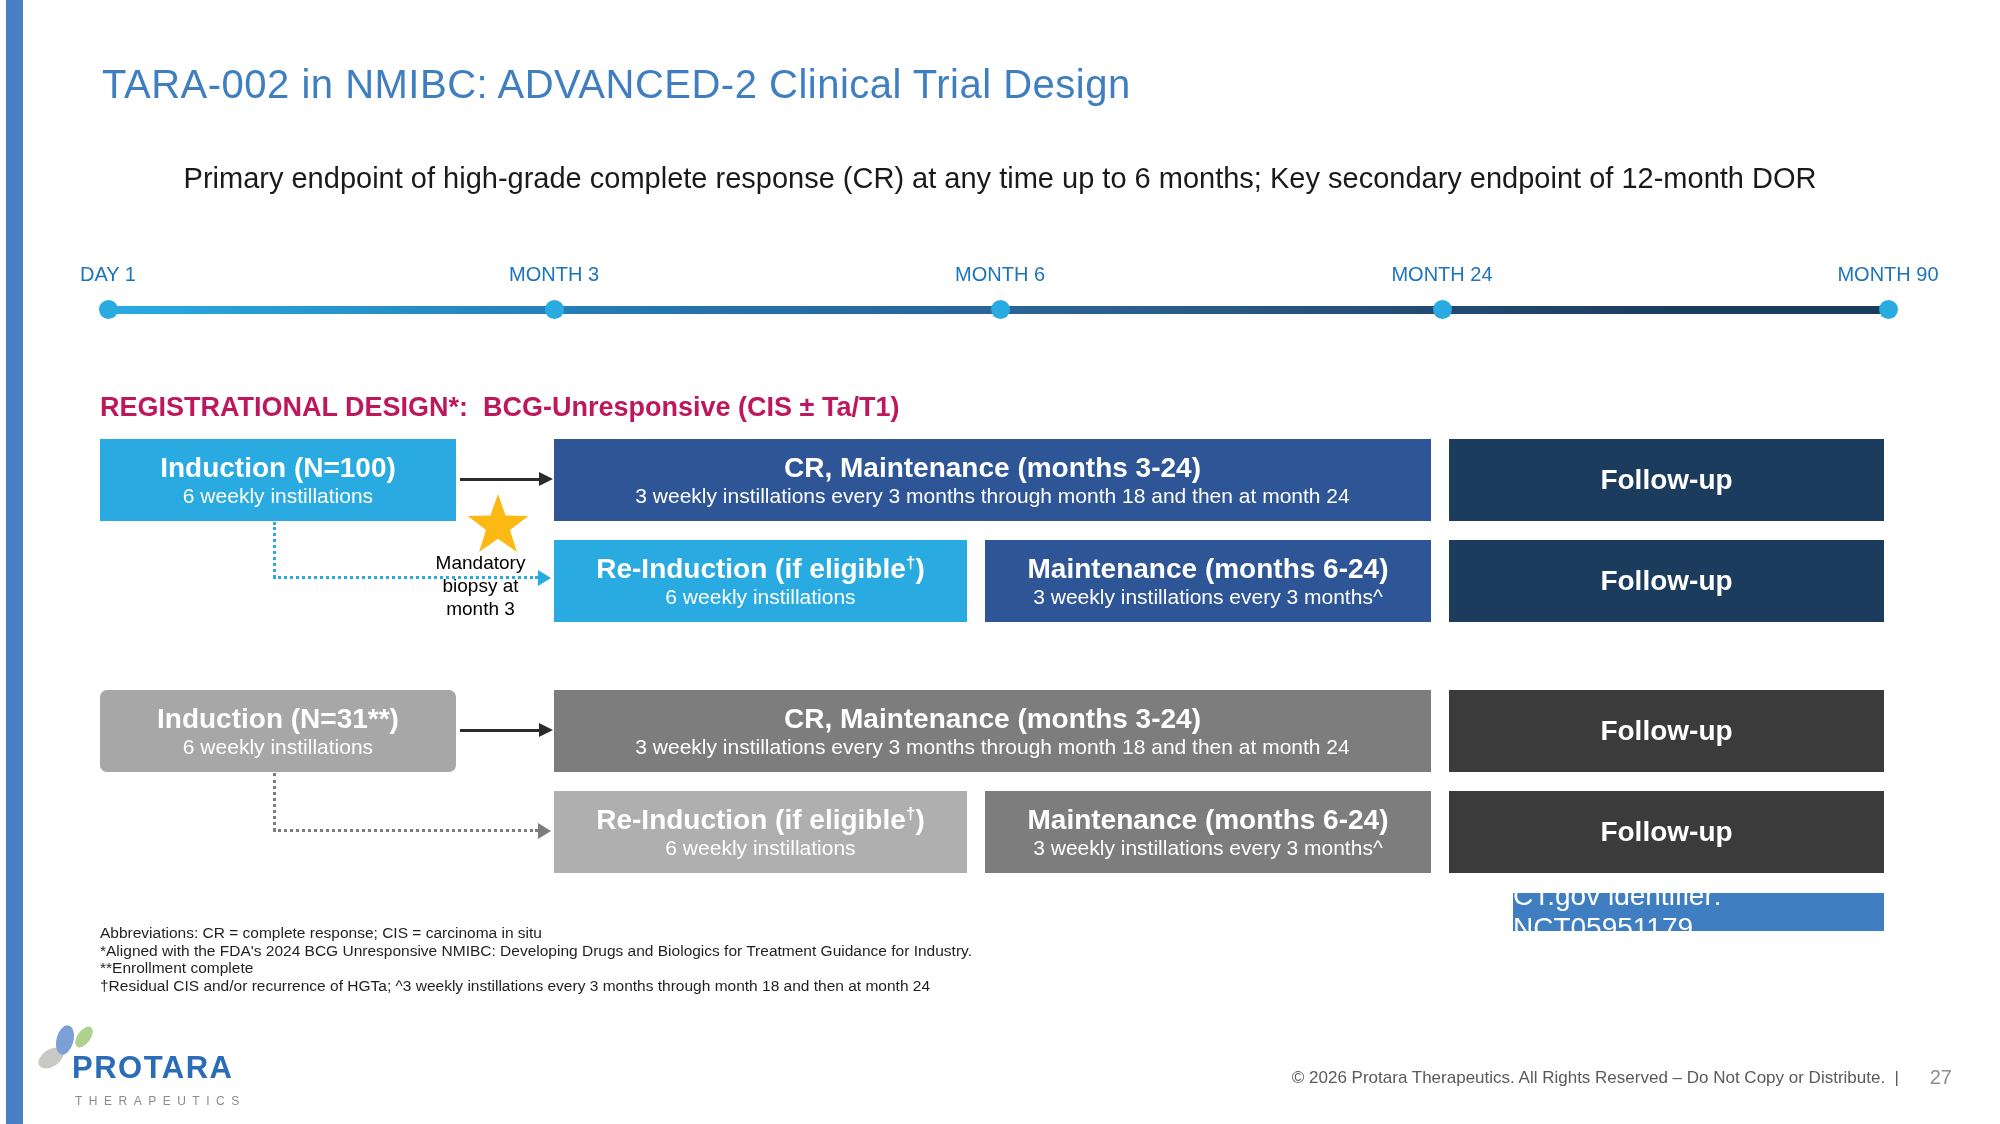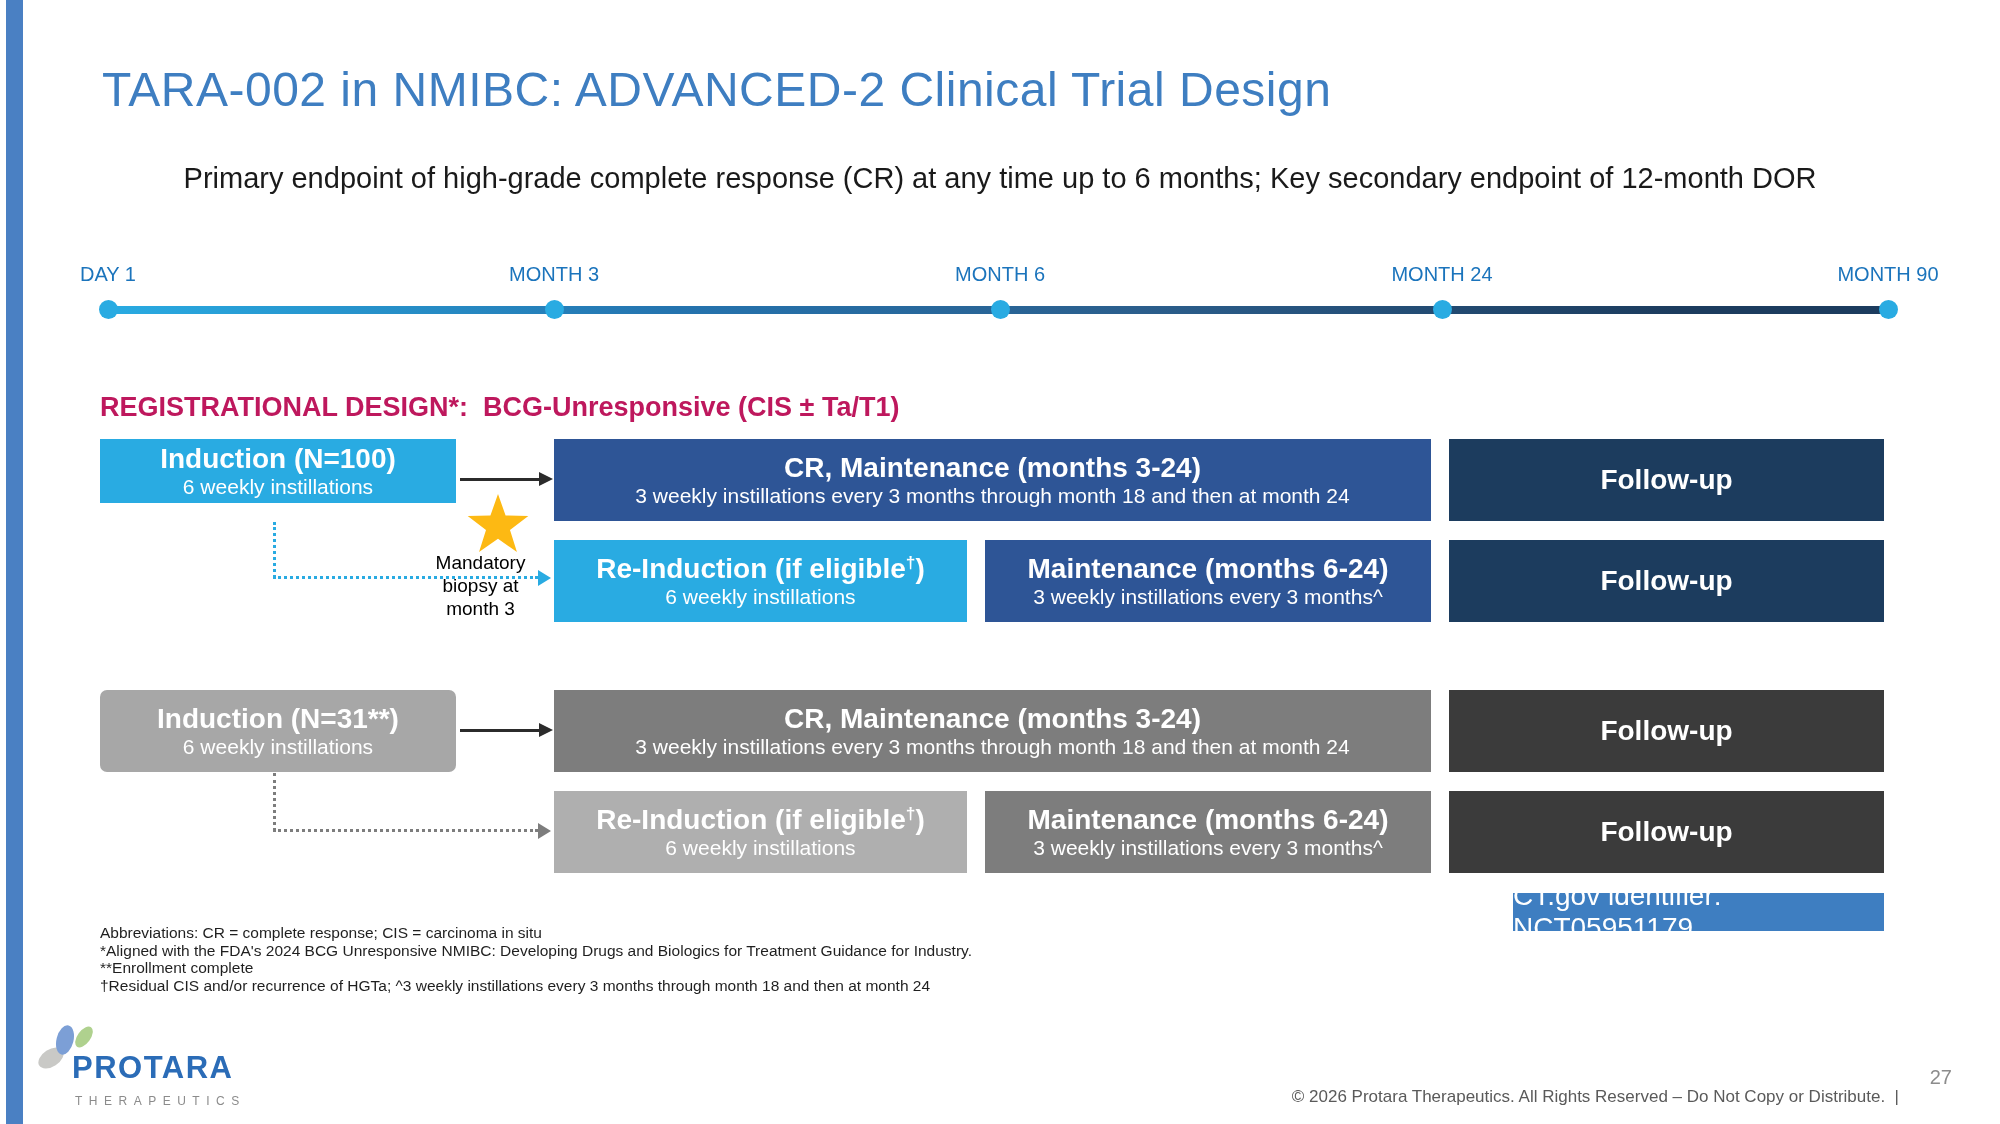--- a/index.html
+++ b/index.html
@@ -1,21 +1,21 @@
 <!DOCTYPE html>
 <html style="--accent-blue: #3E7EC1; --bar-blue: #4A80C3; --bright-blue: #29ABE2; --mid-blue: #2E5596; --navy: #1C3C5E; --timeline-label: #1B74BC; --gray-light: #A7A7A7; --gray-lighter: #AFAFAF; --gray-mid: #7D7D7D; --charcoal: #3B3B3B; --gold: #FDB913; --text-dark: #1A1A1A; --footer-gray: #5A5A5A; --logo-blue: #2B6CB7; --logo-gray: #8B8B8B;"><head>
 <meta charset="utf-8">
 <style>
   html,body{margin:0;padding:0;background:#ffffff;}
   .slide{
     position:relative;width:2000px;height:1124px;background:#ffffff;overflow:hidden;
     font-family:"Liberation Sans",sans-serif;color:var(--text-dark,#1a1a1a);
   }
   .accent-bar{position:absolute;left:6px;top:0;width:17px;height:1124px;background:var(--bar-blue,#4A80C3);}
-  .title{position:absolute;left:102px;top:62px;font-size:48px;font-weight:400;color:var(--accent-blue,#3E7EC1);letter-spacing:0.5px;}
+  .title{position:absolute;left:102px;top:62px;font-size:40px;font-weight:400;color:var(--accent-blue,#3E7EC1);letter-spacing:0.5px;}
   .subtitle{position:absolute;left:60px;right:60px;top:162px;text-align:center;font-size:29px;color:var(--text-dark,#1a1a1a);}
 
   
   .tl-line{position:absolute;left:108px;top:306px;width:1780px;height:8px;border-radius:4px;
     background:linear-gradient(90deg,var(--bright-blue,#29ABE2) 0%,#2473AE 32%,#2B5E8C 58%,var(--navy,#1C3C5E) 88%);}
   .tl-dot{position:absolute;top:300px;width:19px;height:19px;border-radius:50%;background:var(--bright-blue,#29ABE2);}
   .tl-label{position:absolute;top:263px;width:220px;text-align:center;font-size:20px;color:var(--timeline-label,#1B74BC);}
 
   .section-header{position:absolute;font-size:27px;font-weight:700;color:#be185d;}
 
@@ -48,21 +48,21 @@
 
   .ctgov{position:absolute;left:1513px;top:893px;width:371px;height:38px;background:var(--accent-blue,#3E7EC1);
     color:#fff;font-size:28px;display:flex;align-items:center;justify-content:center;}
 
   .footnotes{position:absolute;left:100px;top:924px;font-size:15.5px;line-height:17.5px;color:#1f1f1f;}
 
   .logo-leaves{position:absolute;left:36px;top:1024px;width:66px;height:48px;}
   .logo-brand{position:absolute;left:72px;top:1050px;font-size:31px;font-weight:700;color:var(--logo-blue,#2B6CB7);letter-spacing:1.5px;}
   .logo-sub{position:absolute;left:75px;top:1086px;font-size:12px;color:var(--logo-gray,#8B8B8B);letter-spacing:6.5px;margin-top:8px;}
 
-  .copyright{position:absolute;right:101px;top:1068px;font-size:17px;color:var(--footer-gray,#5A5A5A);margin-top:19px;}
+  .copyright{position:absolute;right:101px;top:1068px;font-size:17px;color:var(--footer-gray,#5A5A5A);}
   .pagenum{position:absolute;right:48px;top:1066px;font-size:20px;color:#8c8c8c;}
 </style>
 </head>
 <body>
 
 <div class="slide">
   <div class="accent-bar"></div>
 
   <div class="title">TARA-002 in NMIBC: ADVANCED-2 Clinical Trial Design</div>
   <div class="subtitle">Primary endpoint of high-grade complete response (CR) at any time up to 6 months; Key secondary endpoint of 12-month DOR</div>
@@ -76,21 +76,21 @@
     <div class="tl-line"></div>
     <div class="tl-dot" style="left:99px;"></div>
     <div class="tl-dot" style="left:545px;"></div>
     <div class="tl-dot" style="left:991px;"></div>
     <div class="tl-dot" style="left:1433px;"></div>
     <div class="tl-dot" style="left:1879px;"></div>
   </div>
 
   <div class="section-header" style="left:100px;top:392px;">REGISTRATIONAL DESIGN*: &nbsp;BCG-Unresponsive (CIS ± Ta/T1)</div>
 
-  <div class="box bright" style="left:100px;top:439px;width:356px;height:64px;">
+  <div class="box bright" style="left:100px;top:439px;width:356px;height:82px;">
     <div class="bt">Induction (N=100)</div>
     <div class="bs">6 weekly instillations</div>
   </div>
   <div class="harrow" style="left:460px;top:478px;width:80px;"></div>
   <div class="box midblue" style="left:554px;top:439px;width:877px;height:82px;">
     <div class="bt">CR, Maintenance (months 3-24)</div>
     <div class="bs">3 weekly instillations every 3 months through month 18 and then at month 24</div>
   </div>
   <div class="box navybox fu" style="left:1449px;top:439px;width:435px;height:82px;">
     <div>Follow-up</div>

